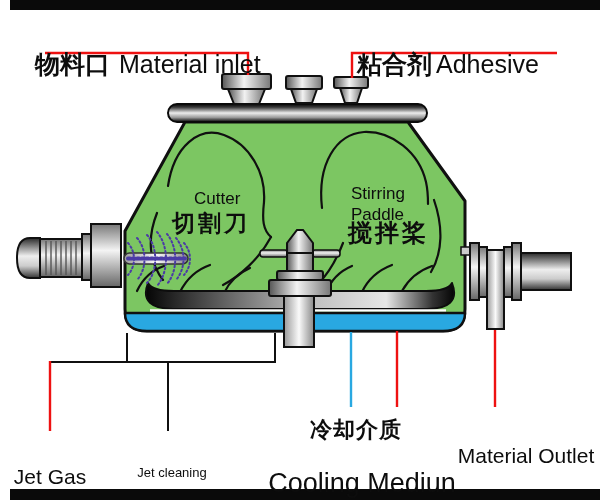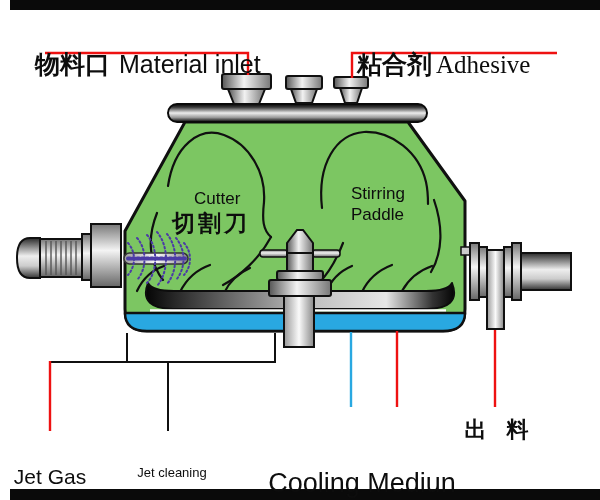--- a/index.html
+++ b/index.html
@@ -177,30 +177,32 @@
       <path class="s-red" stroke-width="2.4" d="M397,331 V407"></path>
       <path class="s-red" stroke-width="2.4" d="M495,330 V407"></path>
     </g>
   </svg>
 
   <div class="lbl" style="left:35px;top:21px;font-size:25px;">
     <span class="zh">物料口</span><span style="margin-left:9px;">Material inlet</span>
   </div>
 
   <div class="lbl" style="left:357px;top:21px;font-size:25px;">
-    <span class="zh">粘合剂</span><span style="margin-left:4px;font-family:Liberation Serif, serif;">Adhesive</span>
+    <span class="zh">粘合剂</span><span style="margin-left:4px;">Adhesive</span>
   </div>
 
   <div class="lbl" style="left:194px;top:189px;font-size:17px;">Cutter</div>
   <div class="lbl zh" style="left:172px;top:210px;font-size:23px;letter-spacing:3px;">切割刀</div>
 
   <div class="lbl" style="left:351px;top:175px;font-size:17px;line-height:21px;margin-top:8px;">Stirring
 Paddle</div>
+  <div class="lbl zh" style="left:348px;top:219px;font-size:24px;letter-spacing:3px;">搅拌桨</div>
 
   <div class="lbl ctr" style="left:50px;top:465px;font-size:21px;">Jet Gas</div>
 
   <div class="lbl ctr" style="left:172px;top:466px;font-size:13px;">Jet cleaning</div>
 
+  <div class="lbl zh ctr" style="left:356px;top:417px;font-size:22px;letter-spacing:1px;">冷却介质</div>
   <div class="lbl ctr" style="left:362px;top:468px;font-size:27px;">Cooling Mediun</div>
 
-  <div class="lbl zh ctr" style="left:500px;top:417px;font-size:22px;letter-spacing:7px;">出 料</div>
+  <div class="lbl ctr" style="left:526px;top:444px;font-size:21px;white-space:nowrap;">Material Outlet</div>
 
 </div>
 
 </body></html>

